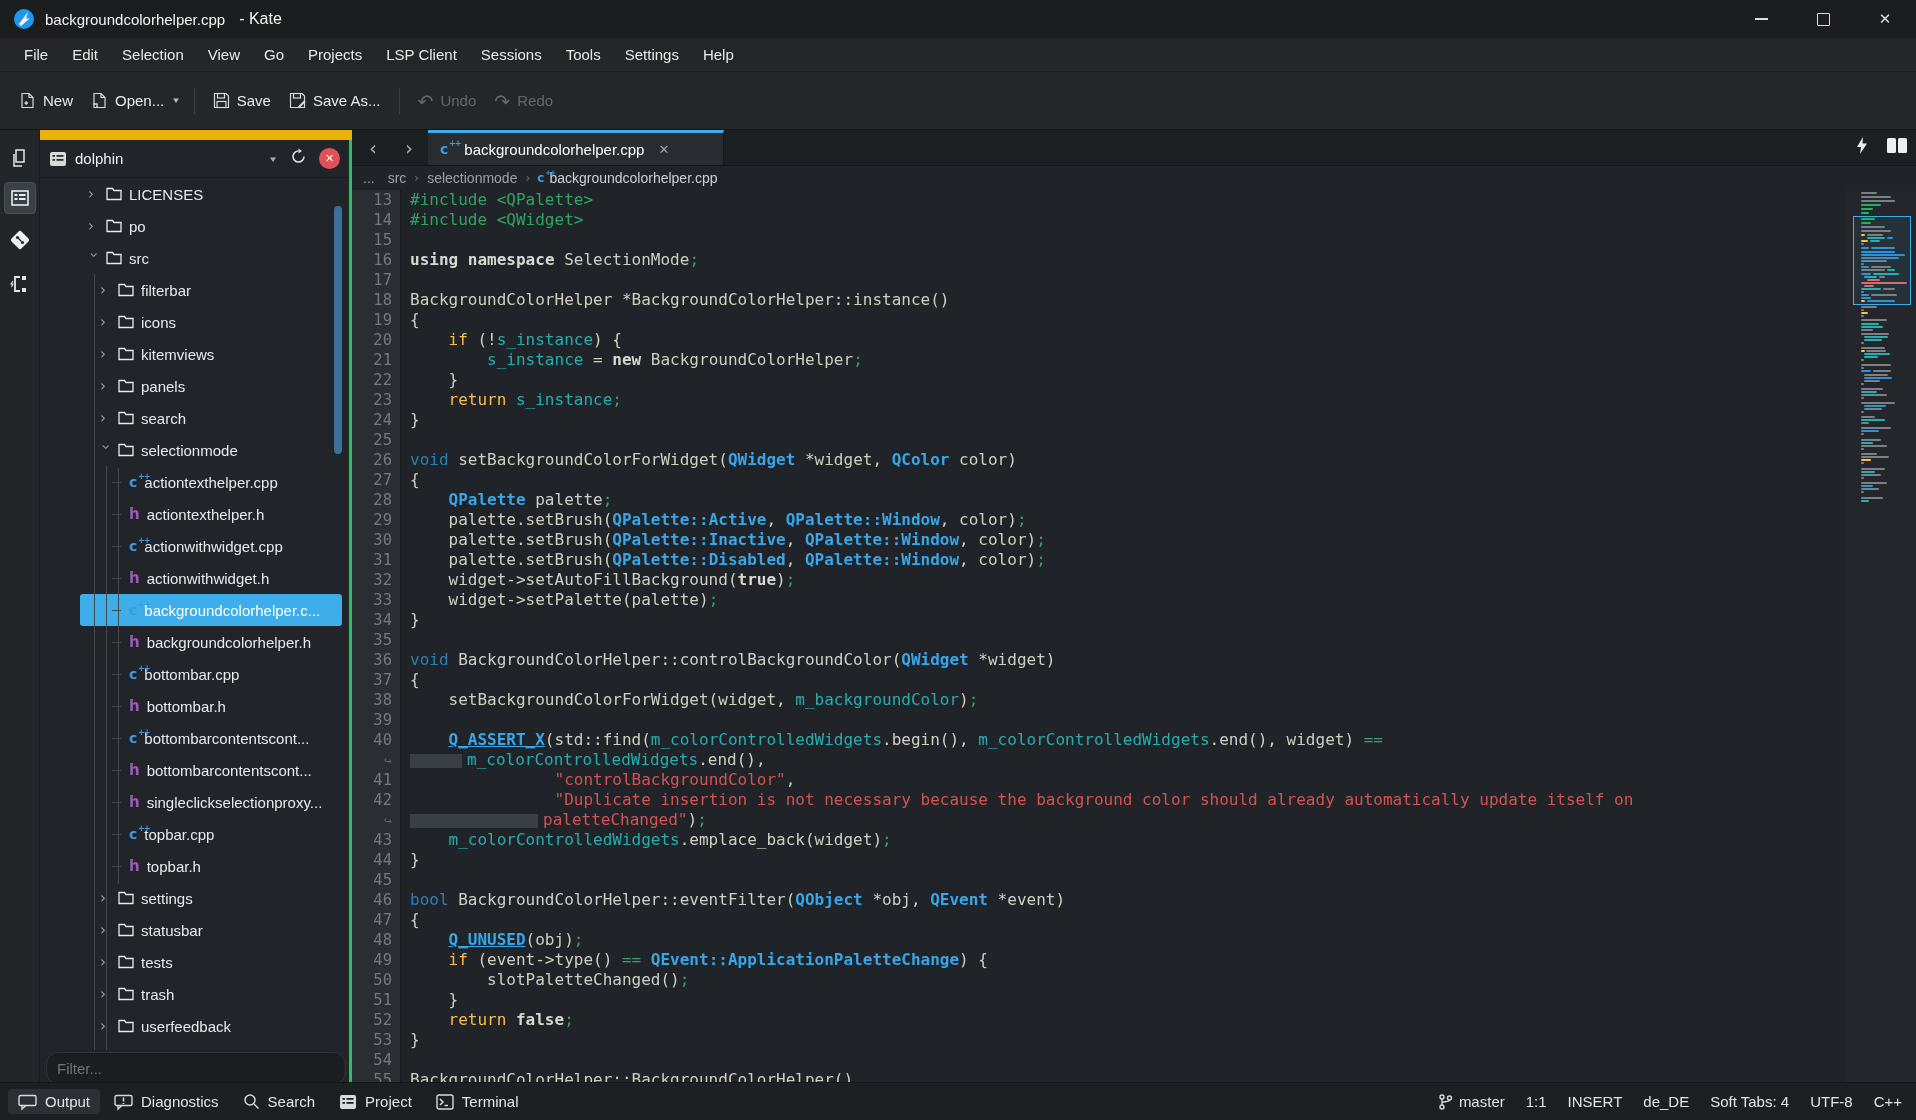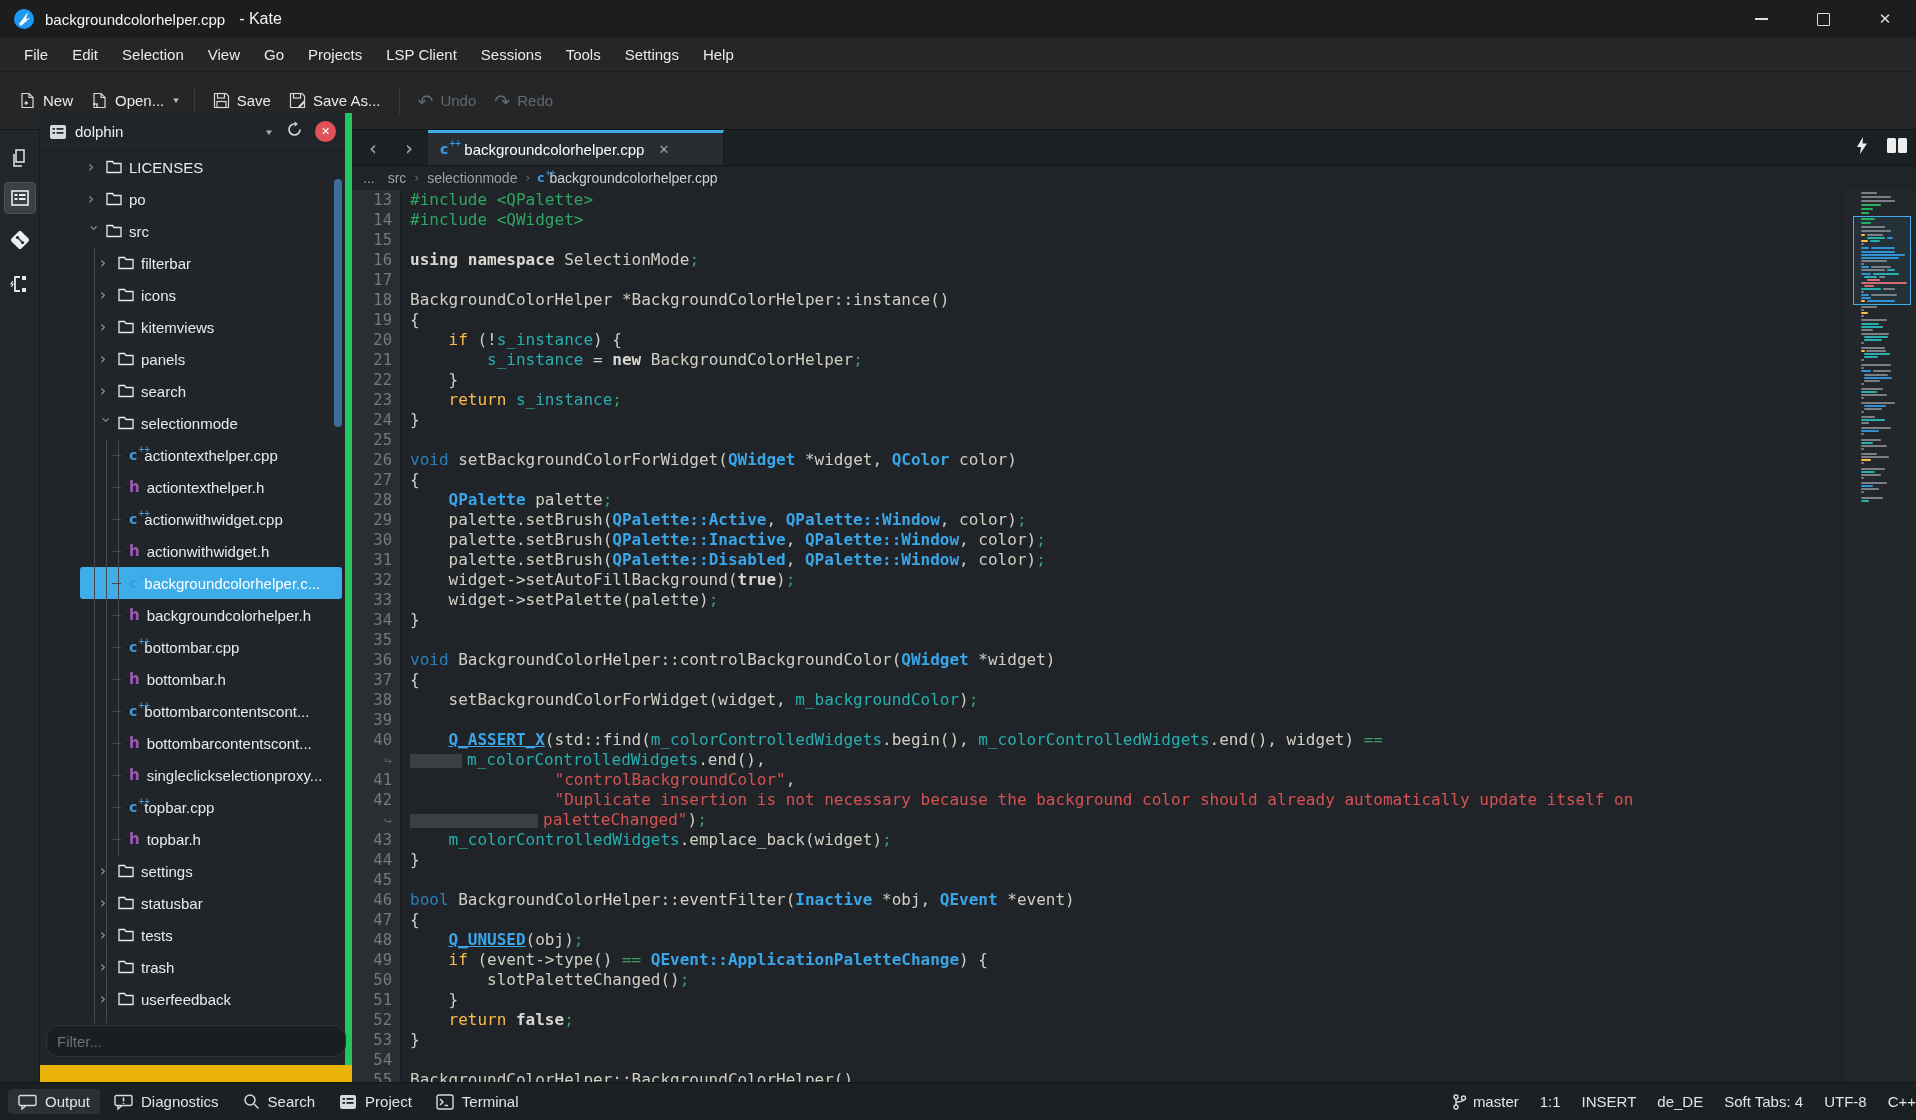--- a/index.html
+++ b/index.html
@@ -23,21 +23,21 @@
   .tbtn.disabled{color:#64686c;}
   .tbtn svg{display:block;}
   .tb-sep{width:1px;height:26px;background:#3a3e42;margin:0 9px;}
   .tb-chev{color:#b9bcbe;font-size:11px;padding:0 6px 0 0;transform:scaleY(.8);}
   .uglyph{font-family:"DejaVu Sans",sans-serif;font-size:19px;line-height:18px;}
   
   #iconstrip{position:absolute;left:0;top:130px;width:40px;height:952px;background:#232629;border-right:1px solid #1a1c1e;box-sizing:border-box;}
   .strip-icon{position:absolute;left:4px;width:32px;height:32px;display:flex;align-items:center;justify-content:center;border-radius:4px;}
   .strip-icon.active{background:#3b4045;border:1px solid #4c5157;box-sizing:border-box;}
   
-  #projpanel{position:absolute;left:40px;top:113px;width:312px;height:952px;background:#212529;border-right:7px solid #22c55e;box-sizing:border-box;}
+  #projpanel{position:absolute;left:40px;top:140px;width:312px;height:952px;background:#212529;border-right:3px solid #22c55e;box-sizing:border-box;}
   #proj-header{position:absolute;left:0;top:0;width:100%;height:38px;display:flex;align-items:center;border-bottom:1px solid #1b1d1f;box-sizing:border-box;}
   #proj-header .plabel{margin-left:8px;font-size:15px;color:#eff0f1;flex:1;}
   #proj-combo-chev{color:#a7abae;font-size:12px;margin-right:14px;transform:scaleY(.75);}
   #proj-refresh{margin-right:12px;}
   #proj-close{width:21px;height:21px;border-radius:50%;background:#e05257;color:#fff;display:flex;align-items:center;justify-content:center;font-size:11px;margin-right:9px;}
   #tree{position:absolute;left:0;top:38px;width:100%;height:872px;overflow:hidden;}
   .trow{position:absolute;height:32px;display:flex;align-items:center;font-size:15px;color:#e8eaeb;white-space:nowrap;}
   .trow .chev{color:#9a9ea2;font-size:15px;width:12px;display:inline-block;font-family:"DejaVu Sans",sans-serif;}
   .trow .chev.exp{transform:rotate(90deg);}
   .trow.sel-bg{position:absolute;background:#3daee9;border-radius:3px;}
@@ -73,21 +73,21 @@
   .tok-t{color:#2980b9;} .tok-q{color:#38a6e8;font-weight:bold;} .tok-m{color:#38a6e8;font-weight:bold;text-decoration:underline;}
   .tok-v{color:#27aeae;} .tok-s{color:#d65252;} .tok-i{color:#2fa563;} .tok-o{color:#3f9e6e;}
   
   #minimap{position:absolute;left:1845px;top:190px;width:71px;height:892px;background:#23272b;}
   .mmbar{position:absolute;height:2px;border-radius:1px;}
   #mm-viewport{position:absolute;left:8px;top:26px;width:58px;height:89px;background:rgba(61,174,233,0.08);border:1px solid #3daee9;box-sizing:border-box;}
   
   #statusbar{position:absolute;left:0;top:1082px;width:1916px;height:38px;background:#1d2023;border-top:1px solid #141618;display:flex;align-items:center;box-sizing:border-box;font-size:15px;}
   .sb-item{display:flex;align-items:center;gap:8px;color:#e2e3e4;padding:4px 10px;border-radius:4px;margin-left:4px;}
   .sb-item.first{background:#2c3034;margin-left:8px;}
-  #sb-right{position:absolute;right:0;display:flex;align-items:center;gap:21px;color:#e2e3e4;}
+  #sb-right{position:absolute;right:14px;display:flex;align-items:center;gap:21px;color:#e2e3e4;}
   .sb-rit{display:flex;align-items:center;gap:6px;}
   svg{overflow:visible;}
 </style>
 </head>
 <body>
 
 <div id="app">
 
   <div id="titlebar">
     <span id="title-icon">
@@ -578,21 +578,21 @@
       <div class="crow"><span class="tok-d">    setBackgroundColorForWidget(widget, </span><span class="tok-v">m_backgroundColor</span><span class="tok-d">)</span><span class="tok-o">;</span></div>
       <div class="crow">&nbsp;</div>
       <div class="crow"><span class="tok-d">    </span><span class="tok-m">Q_ASSERT_X</span><span class="tok-d">(std::find(</span><span class="tok-v">m_colorControlledWidgets</span><span class="tok-d">.begin(), </span><span class="tok-v">m_colorControlledWidgets</span><span class="tok-d">.end(), widget) </span><span class="tok-o">==</span></div>
       <div class="crow"><span class="wrapbox" style="width: 52px;"></span><span class="tok-v">m_colorControlledWidgets</span><span class="tok-d">.end(),</span></div>
       <div class="crow"><span class="tok-d">               </span><span class="tok-s">"controlBackgroundColor"</span><span class="tok-d">,</span></div>
       <div class="crow"><span class="tok-d">               </span><span class="tok-s">"Duplicate insertion is not necessary because the background color should already automatically update itself on</span></div>
       <div class="crow"><span class="wrapbox" style="width: 128px;"></span><span class="tok-s">paletteChanged"</span><span class="tok-d">)</span><span class="tok-o">;</span></div>
       <div class="crow"><span class="tok-d">    </span><span class="tok-v">m_colorControlledWidgets</span><span class="tok-d">.emplace_back(widget)</span><span class="tok-o">;</span></div>
       <div class="crow"><span class="tok-d">}</span></div>
       <div class="crow">&nbsp;</div>
-      <div class="crow"><span class="tok-t">bool</span><span class="tok-d"> BackgroundColorHelper::eventFilter(</span><span class="tok-q">Inactive</span><span class="tok-d"> *obj, </span><span class="tok-q">QEvent</span><span class="tok-d"> *event)</span></div>
+      <div class="crow"><span class="tok-t">bool</span><span class="tok-d"> BackgroundColorHelper::eventFilter(</span><span class="tok-q">QObject</span><span class="tok-d"> *obj, </span><span class="tok-q">QEvent</span><span class="tok-d"> *event)</span></div>
       <div class="crow"><span class="tok-d">{</span></div>
       <div class="crow"><span class="tok-d">    </span><span class="tok-m">Q_UNUSED</span><span class="tok-d">(obj)</span><span class="tok-o">;</span></div>
       <div class="crow"><span class="tok-d">    </span><span class="tok-k">if</span><span class="tok-d"> (event-&gt;type() </span><span class="tok-o">==</span><span class="tok-d"> </span><span class="tok-q">QEvent::ApplicationPaletteChange</span><span class="tok-d">) {</span></div>
       <div class="crow"><span class="tok-d">        slotPaletteChanged()</span><span class="tok-o">;</span></div>
       <div class="crow"><span class="tok-d">    }</span></div>
       <div class="crow"><span class="tok-d">    </span><span class="tok-k">return</span><span class="tok-d"> </span><span class="tok-w">false</span><span class="tok-o">;</span></div>
       <div class="crow"><span class="tok-d">}</span></div>
       <div class="crow">&nbsp;</div>
       <div class="crow"><span class="tok-d">BackgroundColorHelper::BackgroundColorHelper()</span></div>
     </div>

